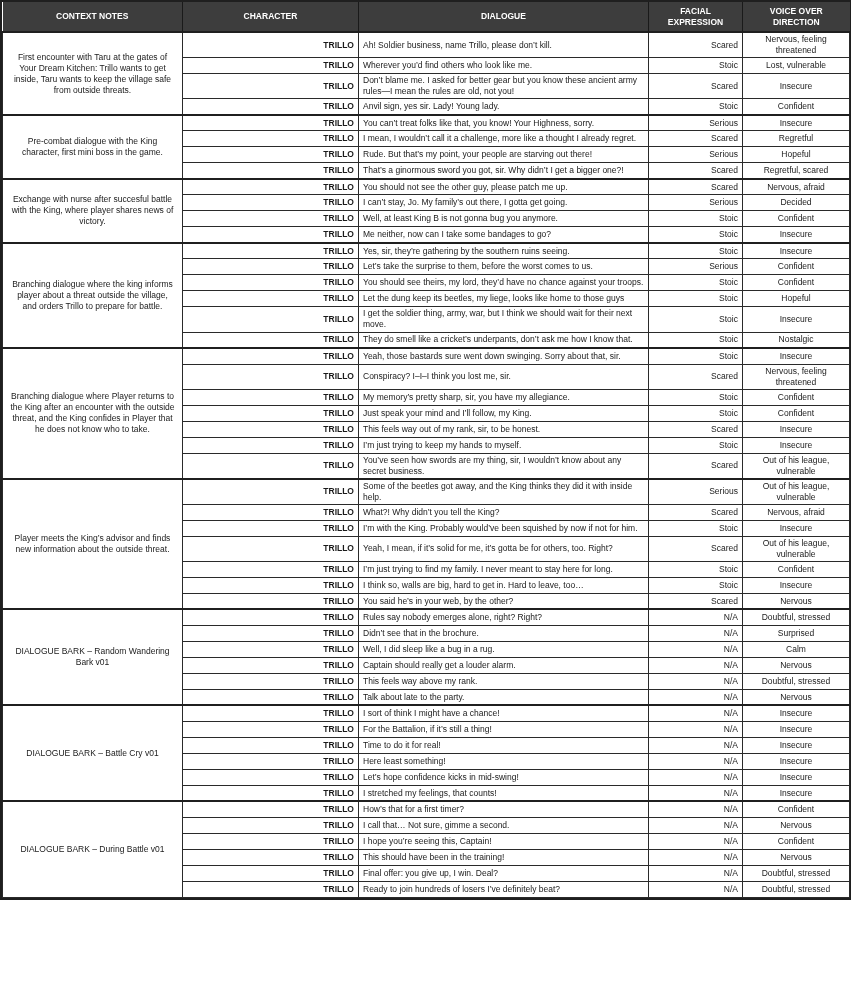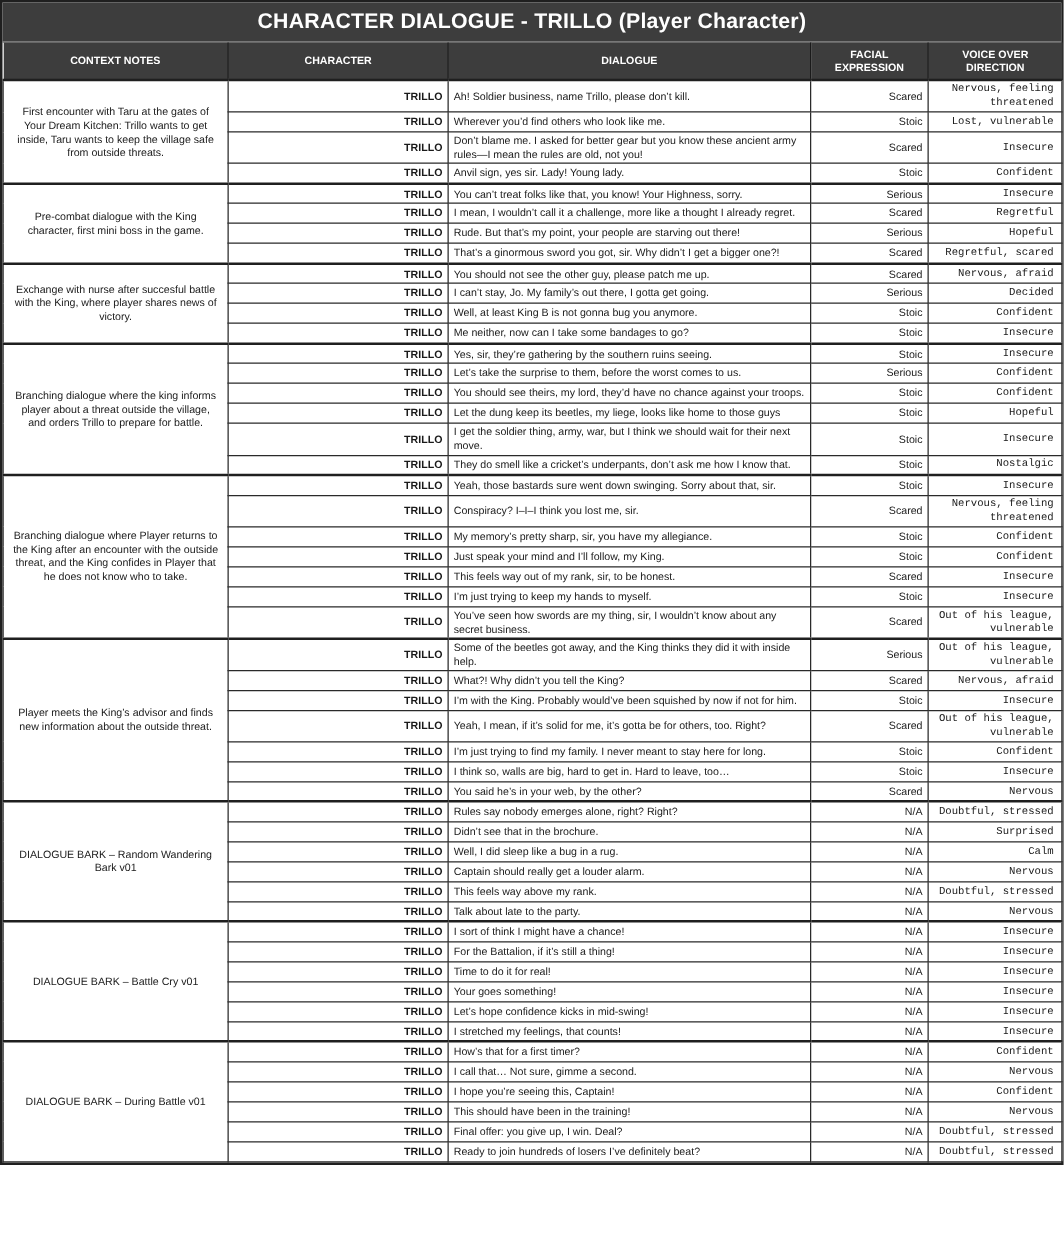--- a/index.html
+++ b/index.html
@@ -54,27 +54,26 @@
     padding: 1px 4px;
     height: 16px;
     vertical-align: middle;
     background: #ffffff;
   }
   tbody tr.section-start td { border-top: 2px solid #1f1f1f; }
   td.ctx { text-align: center; padding: 2px 6px; }
   td.chr { text-align: right; font-weight: bold; }
   td.dlg { text-align: left; margin-top: 24px; }
   td.exp { text-align: right; }
-  td.vo  { text-align: right; padding: 1px 6px; font-family: Liberation Mono, monospace; }
+  td.vo  { text-align: center; padding: 1px 6px; }
 </style>
 </head>
 <body>
 
 <div class="sheet">
-  <div class="title-bar">CHARACTER DIALOGUE - TRILLO (Player Character)</div>
 
   <table>
     <colgroup>
       <col class="c-context">
       <col class="c-character">
       <col class="c-dialogue">
       <col class="c-expression">
       <col class="c-voice">
     </colgroup>
     <thead>
@@ -336,21 +335,21 @@
           <td class="vo">Insecure</td>
         </tr>
         <tr>
           <td class="chr">TRILLO</td>
           <td class="dlg">Time to do it for real!</td>
           <td class="exp">N/A</td>
           <td class="vo">Insecure</td>
         </tr>
         <tr>
           <td class="chr">TRILLO</td>
-          <td class="dlg">Your goes something!</td>
+          <td class="dlg">Here least something!</td>
           <td class="exp">N/A</td>
           <td class="vo">Insecure</td>
         </tr>
         <tr>
           <td class="chr">TRILLO</td>
           <td class="dlg">Let’s hope confidence kicks in mid-swing!</td>
           <td class="exp">N/A</td>
           <td class="vo">Insecure</td>
         </tr>
         <tr>

